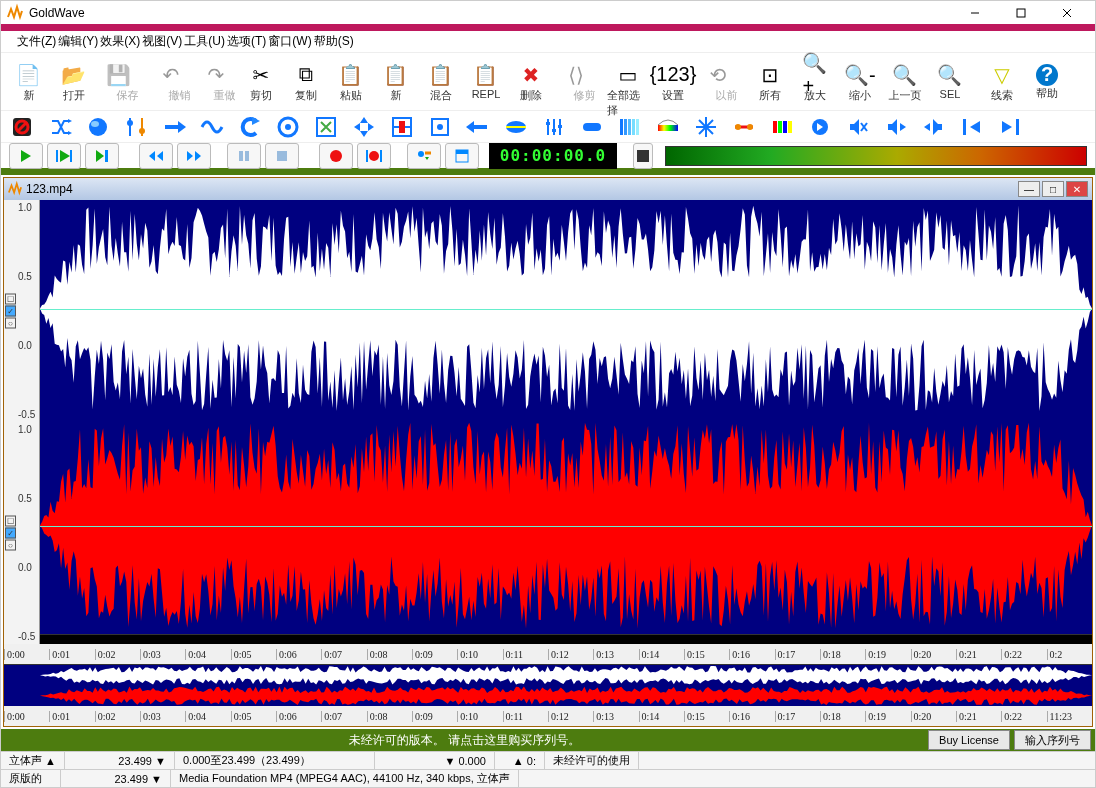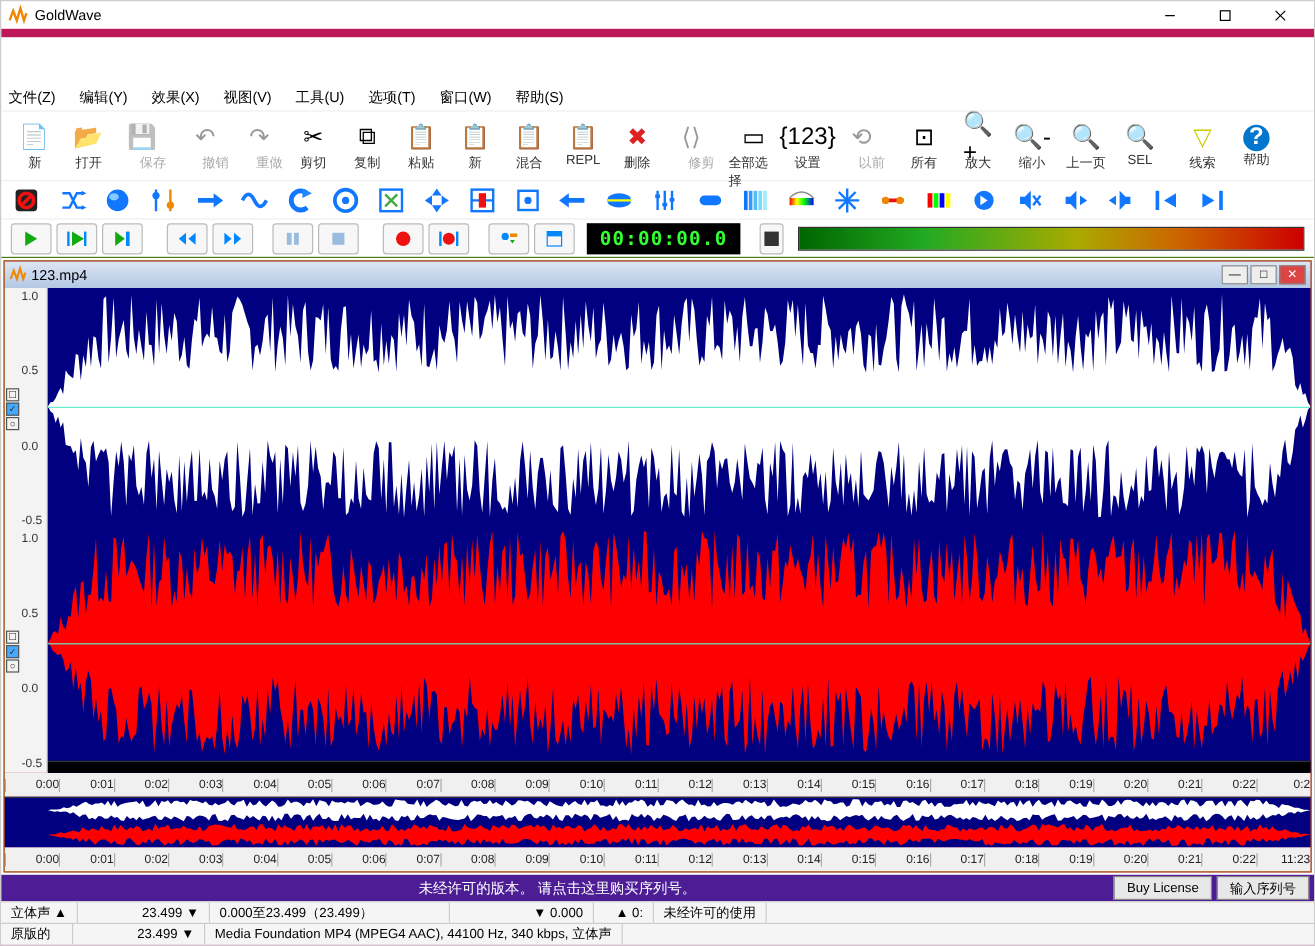--- a/index.html
+++ b/index.html
@@ -2,54 +2,54 @@
 <html><head>
 <meta charset="utf-8">
 <style>
 * { margin:0; padding:0; box-sizing:border-box; font-family:"Microsoft YaHei","Segoe UI",Arial,sans-serif; }
 body { width:1096px; height:788px; background:#fff; overflow:hidden; border:1px solid #ccc; display:flex; flex-direction:column; font-size:12px; }
 .titlebar { height:30px; display:flex; align-items:center; padding:0 6px; border-bottom:7px solid #be185d; }
 .titlebar .logo { width:16px; height:16px; margin-right:6px; display:inline-flex; }
 .titlebar .title { flex:1; font-size:12px; }
 .winbtns { display:flex; gap:1px; }
 .winbtn { width:45px; height:28px; display:flex; align-items:center; justify-content:center; }
-.menubar { height:22px; display:flex; align-items:center; padding:0 6px; gap:20px; font-size:12px; border-bottom:1px solid #eee;margin-top:40px;}
+.menubar { height:22px; display:flex; align-items:center; padding:0 16px; gap:2px; font-size:12px; border-bottom:1px solid #eee;}
 .toolbar-main { height:58px; display:flex; align-items:center; padding:2px 6px; gap:1px; border-bottom:1px solid #eee; }
 .tbtn { width:44px; height:52px; display:flex; flex-direction:column; align-items:center; justify-content:center; border:1px solid transparent; border-radius:3px; cursor:pointer; }
 .tbtn .ticon { width:24px; height:26px; display:flex; align-items:center; justify-content:center; font-size:20px; }
 .tbtn .tlabel { font-size:11px; color:#333; height:14px; }
 .tbtn.disabled .tlabel { color:#aaa;margin-left:17px; }
 .tbtn.disabled .ticon { opacity:.4; }
 .sep { width:6px; }
 .toolbar-blue { height:32px; display:flex; align-items:center; padding:2px 8px; gap:12px; flex-wrap:nowrap; border-bottom:1px solid #eee;}
 .bicon { width:26px; height:26px; display:flex; align-items:center; justify-content:center; cursor:pointer; }
-.toolbar-play { height:32px; display:flex; align-items:center; padding:2px 8px; gap:4px; border-bottom:1px solid #4d7c0f; }
+.toolbar-play { height:32px; display:flex; align-items:center; padding:2px 8px; gap:4px; border-bottom:7px solid #4d7c0f; }
 .pbtn { width:34px; height:26px; border:1px solid #bbb; border-radius:3px; background:#f7f7f7; display:flex; align-items:center; justify-content:center; cursor:pointer; }
 .timecounter { width:128px; height:26px; background:#000; color:#3f3; font-family:monospace; font-size:16px; font-weight:bold; display:flex; align-items:center; justify-content:center; margin-left:6px; letter-spacing:1px; }
 .vu { flex:1; height:20px; margin-left:8px; background:linear-gradient(90deg,#060 0%,#2a2 25%,#aa0 55%,#c60 75%,#c00 100%); border:1px solid #333; }
 .docwin { flex:1 1 0; background:#be185d; border:1px solid #a16207; margin:2px; display:flex; flex-direction:column; min-height:0; }
 .docwin-title { height:22px; background:linear-gradient(#dce6f4,#b3c7e4); display:flex; align-items:center; padding:0 4px; font-size:12px; }
 .docwin-title .dt { flex:1; }
 .docbtn { width:22px; height:16px; border:1px solid #888; margin-left:2px; display:flex; align-items:center; justify-content:center; font-size:10px; background:#eee; }
 .docbtn.cl { background:#d44; color:#fff; }
 .wave-area { flex:1 1 0; display:flex; min-height:0; }
 .wave-gutter { width:36px; background:#f3f3f3; display:flex; flex-direction:column; font-size:10px; color:#333; border-right:1px solid #999; }
 .wave-gutter .half { flex:1; display:flex; flex-direction:column; justify-content:space-between; padding:2px 2px 2px 14px; position:relative; }
 .wave-gutter .half .btncol { position:absolute; left:1px; top:50%; transform:translateY(-50%); display:flex; flex-direction:column; gap:1px;}
 .wave-gutter .half .btncol div{width:11px;height:11px;border:1px solid #555;font-size:8px;line-height:9px;text-align:center;}
 .wave-body { flex:1; display:flex; flex-direction:column; background:#000080; position:relative; }
 .wave-ch { flex:1; position:relative; overflow:hidden; }
 .wave-ch svg { width:100%; height:100%; display:block; }
 .wave-hline{ position:absolute; left:0; right:0; top:50%; border-top:1px solid #6ec; }
 .darkbar { height:10px; background:#000; border-top:1px solid #333;}
 .time-ruler { height:20px; background:#f0f0f0; display:flex; align-items:center; font-size:10px; color:#222; overflow:hidden; }
-.time-ruler span { flex:1; text-align:right; padding-left:2px; border-left:1px solid #aaa; }
+.time-ruler span { flex:1; text-align:left; padding-left:2px; border-left:1px solid #aaa;font-family:Liberation Serif, serif; }
 .overview { height:42px; background:#000080; border-top:1px solid #333; position:relative; padding-left:36px;}
 .overview svg { width:100%; height:100%; }
-.licbar { height:22px; background:#4c1d95; color:#fff; display:flex; align-items:center; font-size:12px; }
+.licbar { height:22px; background:#4d7c0f; color:#fff; display:flex; align-items:center; font-size:12px; }
 .licbar .msg { flex:1; text-align:center; }
 .licbar button { height:20px; padding:0 10px; margin-right:4px; font-size:11px; background:#e8e8e8; border:1px solid #888; cursor:pointer; }
 .status { height:18px; display:flex; align-items:center; font-size:11px; border-top:1px solid #ccc; background:#f5f5f5; }
 .status > div { padding:4px 8px; border-right:1px solid #ccc; height:100%; display:flex; align-items:center; }
 .status .sa { min-width:60px; }
 svg { overflow:visible; }
 </style>
 </head>
 <body>
 

